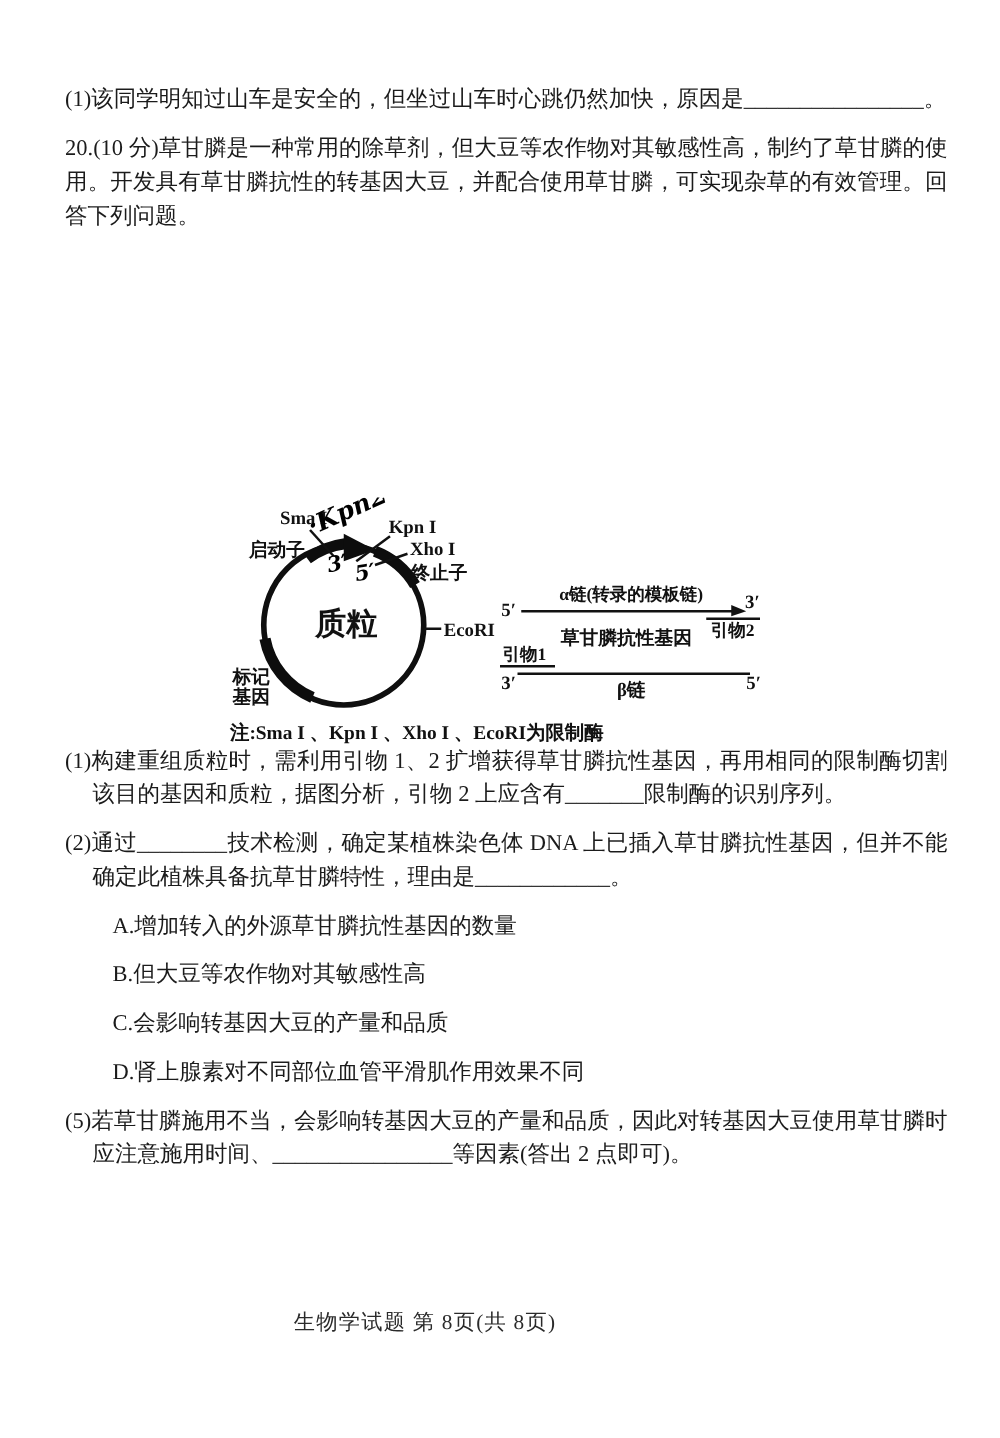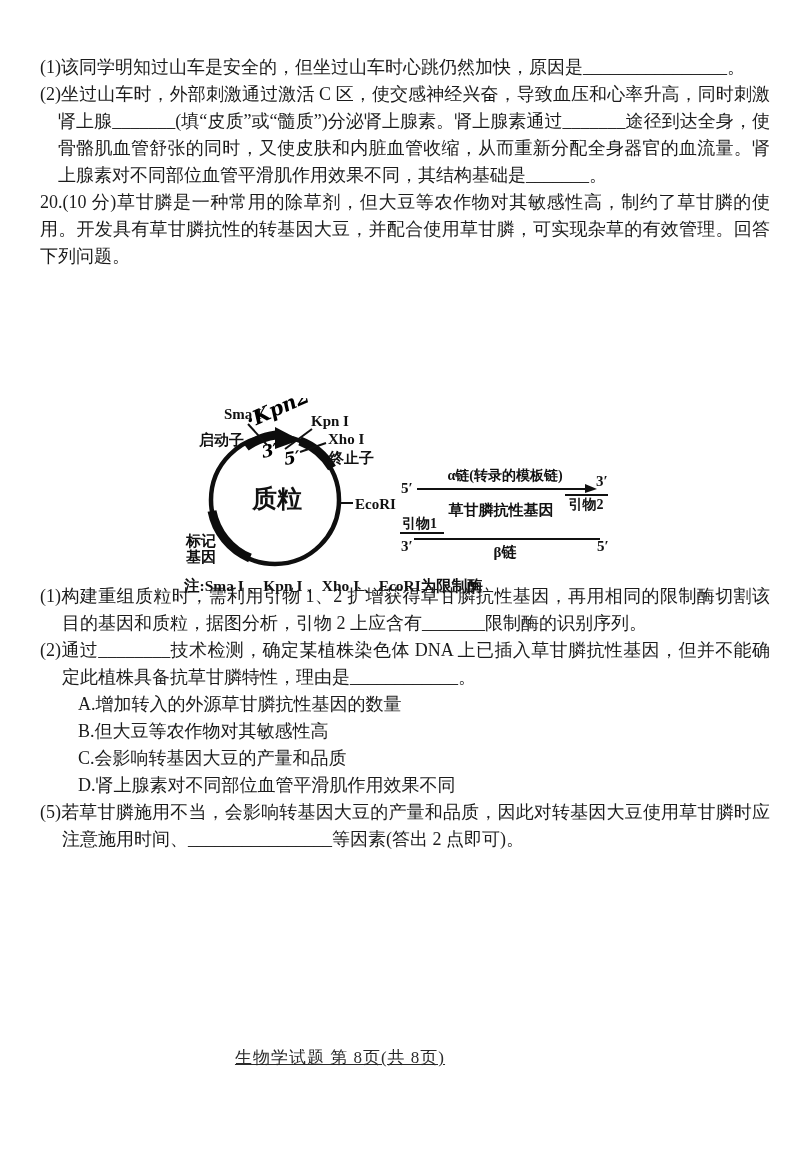--- a/index.html
+++ b/index.html
@@ -2,48 +2,47 @@
 <html><head>
 <meta charset="utf-8">
 <style>
   html,body { margin:0; padding:0; background:#ffffff; }
   .page {
     position:relative; width:800px; height:1150px; background:#ffffff;
     font-family:"Liberation Serif","DejaVu Serif",serif;
     color:#1b1b1b; overflow:hidden;
   }
   .content { position:absolute; left:40px; width:730px; font-size:18px; line-height:27px; text-align:justify; }
-  .content p { margin:0; }
+  .content p { margin:12px; }
   .upper { top:54px; }
   .lower { top:583px; }
   .hang  { padding-left:18px; text-indent:-18px; }
   .hang2 { padding-left:22px; text-indent:-22px; }
   .option { padding-left:38px; }
   .footer {
     position:absolute; top:1046px; left:0; width:680px;
-    text-align:center; font-size:17px; color:#2a2a2a; letter-spacing:1px;text-decoration:underline;
+    text-align:center; font-size:17px; color:#2a2a2a; letter-spacing:1px;
   }
   svg.diagram { position:absolute; left:140px; top:398px; }
   .dlabel  { font-family:"Liberation Serif","DejaVu Serif",serif; font-size:15px; font-weight:700; fill:#111; }
   .dlabel-sm { font-family:"Liberation Serif","DejaVu Serif",serif; font-size:14px; font-weight:700; fill:#111; }
   .dlabel-big { font-family:"Liberation Serif","DejaVu Serif",serif; font-size:25px; font-weight:700; fill:#111; }
   .prime   { font-family:"Liberation Serif","DejaVu Serif",serif; font-size:15px; font-weight:700; fill:#111; }
   .note    { font-family:"Liberation Serif","DejaVu Serif",serif; font-size:15.5px; font-weight:700; fill:#111; }
   .hand    { font-family:"DejaVu Serif",serif; font-style:italic; font-weight:700; fill:#000; }
   .stroke2 { stroke:#111; stroke-width:2; fill:none; }
   .thick   { stroke:#0d0d0d; stroke-width:9; fill:none; }
 </style>
 </head>
 <body>
 
 <div class="page">
 
   <div class="content upper">
     <p class="hang">(1)该同学明知过山车是安全的，但坐过山车时心跳仍然加快，原因是________________。</p>
-    <p class="hang">(2)坐过山车时，外部刺激通过激活 C 区，使交感神经兴奋，导致血压和心率升高，同时刺激肾上腺_______(填“皮质”或“髓质”)分泌肾上腺素。肾上腺素通过_______途径到达全身，使骨骼肌血管舒张的同时，又使皮肤和内脏血管收缩，从而重新分配全身器官的血流量。肾上腺素对不同部位血管平滑肌作用效果不同，其结构基础是_______。</p>
     <p>20.(10 分)草甘膦是一种常用的除草剂，但大豆等农作物对其敏感性高，制约了草甘膦的使用。开发具有草甘膦抗性的转基因大豆，并配合使用草甘膦，可实现杂草的有效管理。回答下列问题。</p>
   </div>
 
   <svg class="diagram" width="520" height="212" viewBox="140 398 520 212">
 
     <circle cx="275" cy="500" r="64" fill="none" stroke="#0f0f0f" stroke-width="4.5"></circle>
 
     <path class="thick" d="M 246 447 A 64 64 0 0 1 276 435"></path>
     <polygon points="275,427 300,440 275,449" fill="#0d0d0d"></polygon>
 

